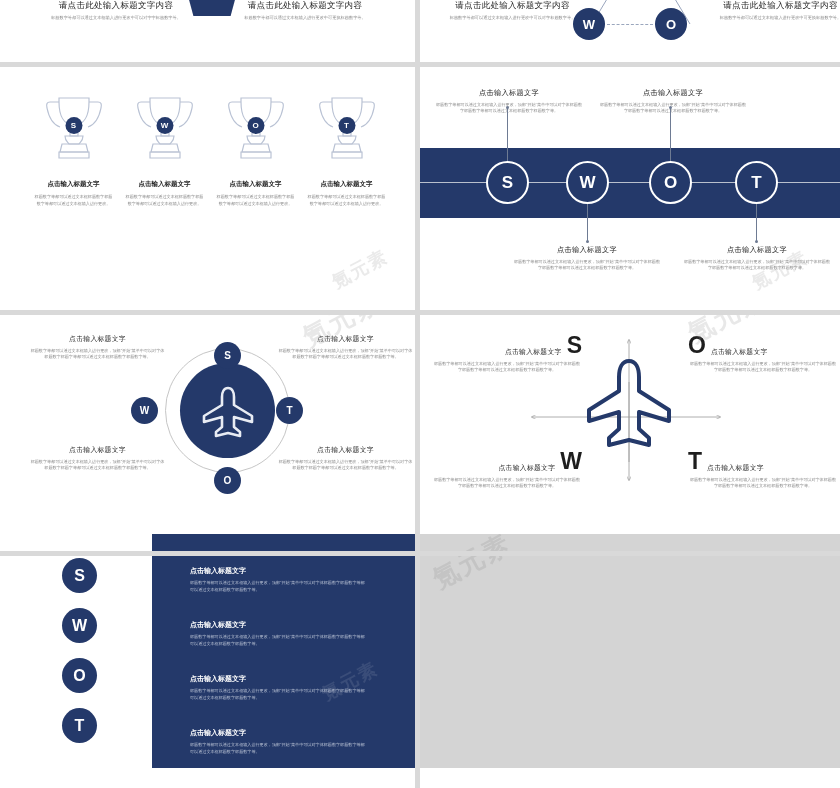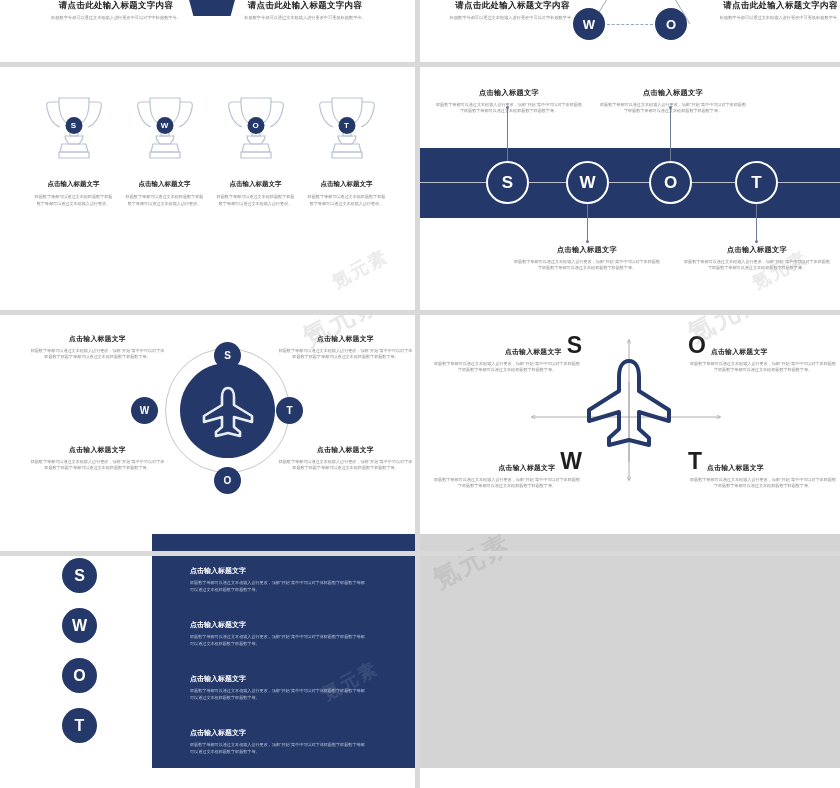--- a/index.html
+++ b/index.html
@@ -17,21 +17,21 @@
     grid-template-rows: 62px 248px 224px 234px;
   }
   .cell { position:relative; overflow:hidden; background:#fff; }
   
   .sep-v { position:absolute; top:0; bottom:0; width:5px; background:#d9d9d9; left:415px; z-index:60;}
   .sep-h { position:absolute; left:0; right:0; height:5px; background:#d9d9d9; z-index:60;}
   .sep-h1 { top:62px; }
   .sep-h2 { top:310px; }
   .sep-h3 { top:551px; }
   .title-cn {
-    font-weight:bold; color:#1e1e1e; text-align:center;
+    font-weight:normal; color:#1e1e1e; text-align:center;
     letter-spacing:0.3px;
   }
   .body-cn {
     color:#8a8a8a; line-height:1.55; text-align:center;
   }
 
   
   .s1 { }
   .s1 .blk { position:absolute; width:180px; }
   .s1 .blk .title-cn { font-size:8.5px; }

